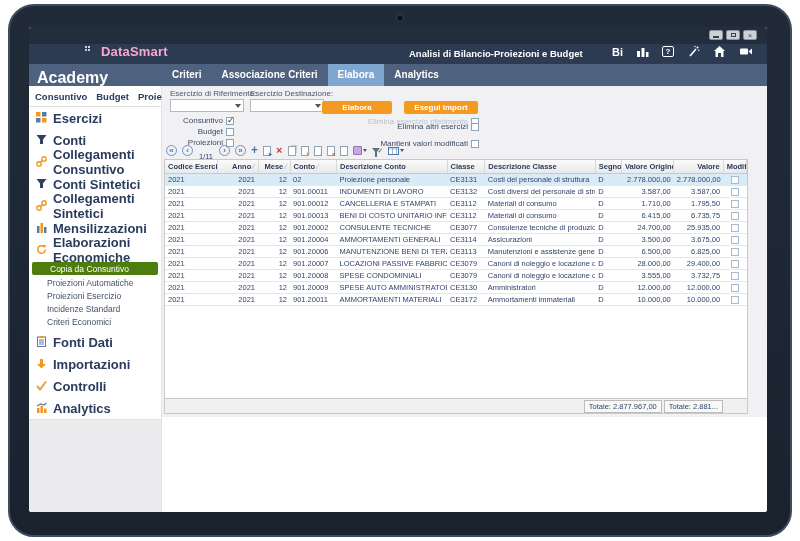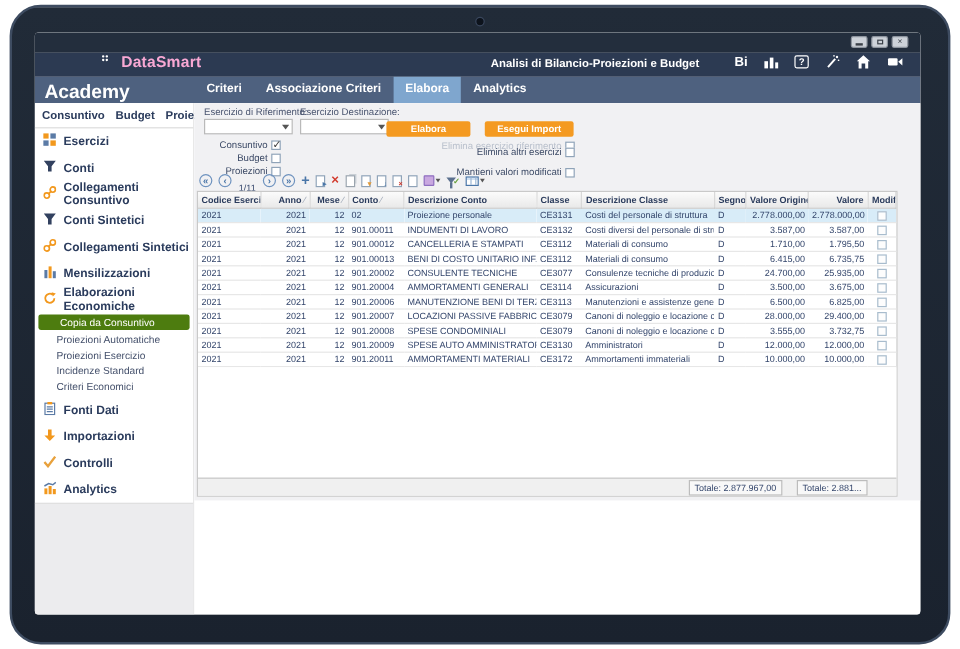--- a/index.html
+++ b/index.html
@@ -41,21 +41,21 @@
   .tab.active { background:#7FA6CE; }
 
   
   .appbody { position:relative; height:426px; display:flex; background:#fff; }
 
   
   .sidebar { width:133px; background:#fff; display:flex; flex-direction:column; border-right:1px solid #e3e3e3; }
   .scopes { display:flex; gap:9px; padding:5px 0 4px 6px; border-bottom:1px solid #ddd; }
   .scope { font-size:9.5px; font-weight:bold; color:#2A3B5C; }
   .sitem { display:flex; align-items:center; gap:6px; padding:0 0 0 7px; height:22px;
-           font-size:10px; font-weight:bold; color:#2A3B5C; }
+           font-size:13px; font-weight:bold; color:#2A3B5C; }
   .sitem svg { flex:0 0 auto; }
   .submenu { padding:1px 0 3px 0; }
   .subitem { font-size:8.5px; color:#44506B; padding:2px 4px 2px 18px; height:13px; }
   .subitem.selected { background:#4d7c0f; color:#fff; border-radius:2px; margin:0 3px 1px 3px; }
   .sidefill { flex:1; background:#ECECEE; border-top:1px solid #e0e0e0; }
 
   
   .main { flex:1; position:relative; background:#fff; }
   .panel { position:absolute; left:0; top:0; right:0; height:331px; background:#F1F1F3; }
 
@@ -101,21 +101,21 @@
        font-size:7.5px; color:#2A3B5C; text-align:left; padding:2px 3px; height:13px; font-weight:bold; white-space:nowrap; overflow:hidden; }
   th .sort { color:#9aa4b4; font-weight:normal; margin-left:2px; }
   td { font-size:7.5px; color:#33456B; padding:1px 3px; height:12px; border-bottom:1px solid #e7e7e7;
        white-space:nowrap; overflow:hidden; }
   tr.sel td { background:#D8ECF8; }
   td.r, th.r { text-align:right; }
   td.c { text-align:center; }
   .cb { display:inline-block; width:8px; height:8px; border:1px solid #a8bccd; background:#fdfdfd; vertical-align:middle; }
   .tfill { flex:1; background:#fff; }
   .tfooter { height:15px; background:#f0f0f0; border-top:1px solid #c9c9c9; display:flex;
-             justify-content:flex-end; align-items:center; padding-right:24px; gap:12px; }
+             justify-content:flex-end; align-items:center; padding-right:24px; gap:2px; }
   .tot { font-size:7.5px; color:#33456B; background:#f8f8f8; border:1px solid #bcbcbc; padding:1px 4px; }
 
   .colw0{width:9%}.colw1{width:7%}.colw2{width:5.5%}.colw3{width:8%}.colw4{width:19%}.colw5{width:6.5%}
   .colw6{width:19%}.colw7{width:4.5%}.colw8{width:9%}.colw9{width:8.5%}.colw10{width:4%}
 </style>
 </head>
 <body>
 
 <div class="stage">
   <div class="tablet">

